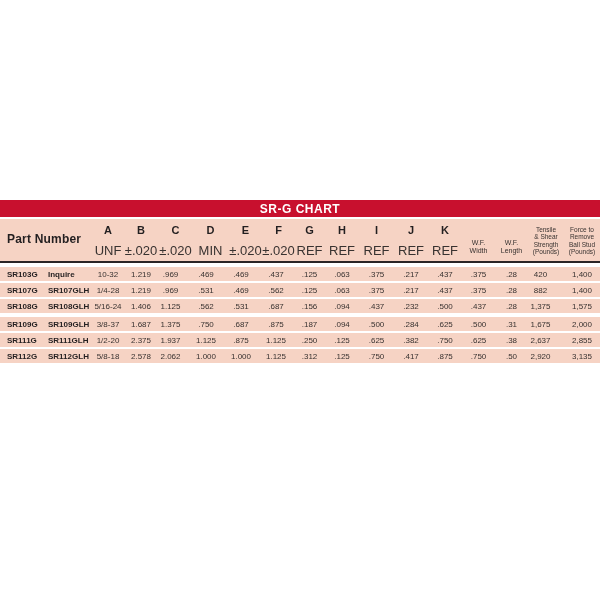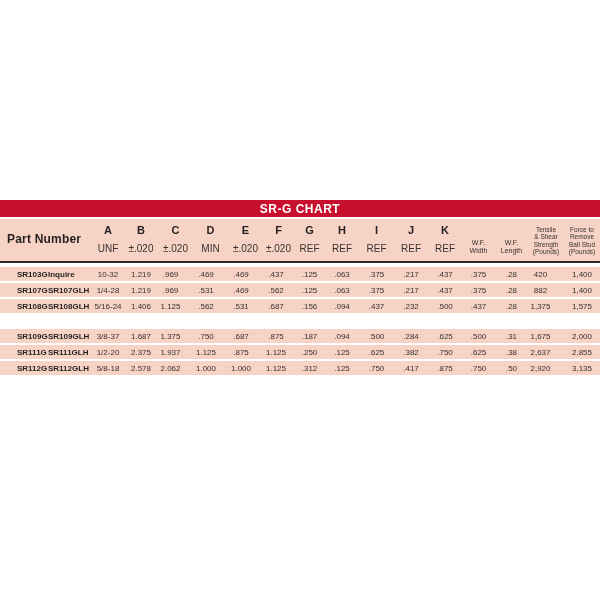--- a/index.html
+++ b/index.html
@@ -17,38 +17,38 @@
             justify-content:center;font-weight:bold;font-size:12px;letter-spacing:.5px;}
   .thead{margin-top:2px;height:44px;background:var(--panel_pink);
          border-bottom:2px solid var(--line_dark);display:flex;}
   .partcol{width:92px;display:flex;flex-direction:column;justify-content:space-between;
            padding:5px 0 5px 0;margin-top:8px;}
   .part-title{font-weight:bold;font-size:12px;color:var(--text_dark);padding-left:7px;letter-spacing:.2px;}
   .part-subs{display:flex;font-size:7.5px;}
   .part-subs .rh{padding-left:7px;width:41px;}
   .dim{display:flex;flex-direction:column;align-items:center;padding-top:6px;}
   .dim .letter{font-weight:bold;font-size:11px;line-height:11px;color:var(--text_dark);}
-  .dim .subl{font-size:10px;margin-top:7px;}
+  .dim .subl{font-size:13px;margin-top:7px;}
   .wfcol{display:flex;align-items:flex-end;justify-content:center;padding-bottom:6px;
          text-align:center;font-size:7px;line-height:8px;}
   .strcol{display:flex;align-items:center;justify-content:center;text-align:center;
           font-size:6.5px;line-height:7.5px;padding-top:1px;}
   .prelines{white-space:pre-line;}
   .tbody{margin-top:4px;}
   .row{display:flex;align-items:center;height:14px;background:var(--panel_pink);font-size:8px;}
   .row+.row{margin-top:2px;}
-  .row.group-start{margin-top:16px;}
+  .row.group-start{margin-top:4px;}
   .cell{display:block;}
   .bold{font-weight:bold;color:var(--text_dark);}
   .w0{width:45px}.w1{width:47px}.w2{width:32px}.w3{width:34px}.w4{width:35px}
   .w5{width:35px}.w6{width:35px}.w7{width:31px}.w8{width:31px}.w9{width:34px}
   .w10{width:35px}.w11{width:34px}.w12{width:34px}.w13{width:33px}.w14{width:33px}
   .w15{width:36px}.w16{width:36px}
   .al{text-align:left}.ac{text-align:center}.ar{text-align:center}
-  .pl7{padding-left:17px}.pl3{padding-left:3px}
+  .pl7{padding-left:7px}.pl3{padding-left:3px}
   .pr5{padding-right:5px}.pr8{padding-right:0}.pr9{padding-right:9px}
   .pr10{padding-right:10px}.pr11{padding-right:11px}
 </style>
 </head>
 <body>
 
 <div class="chart">
 
   <div class="titlebar">
     <span>SR-G CHART</span>

